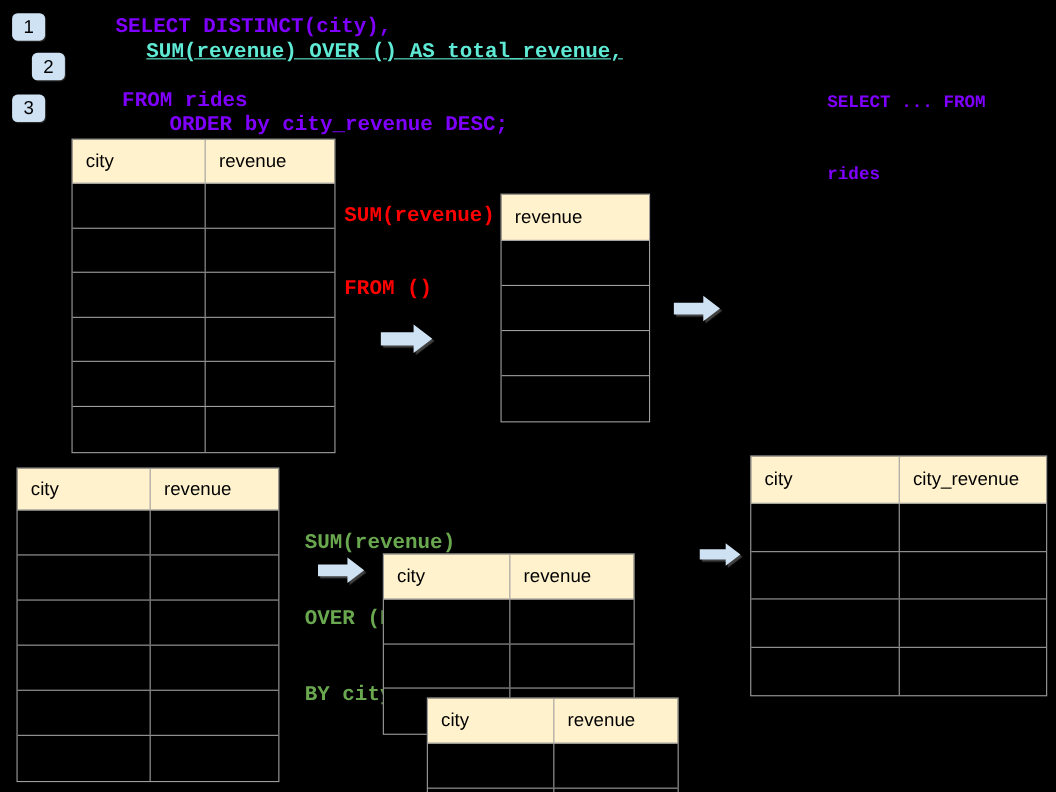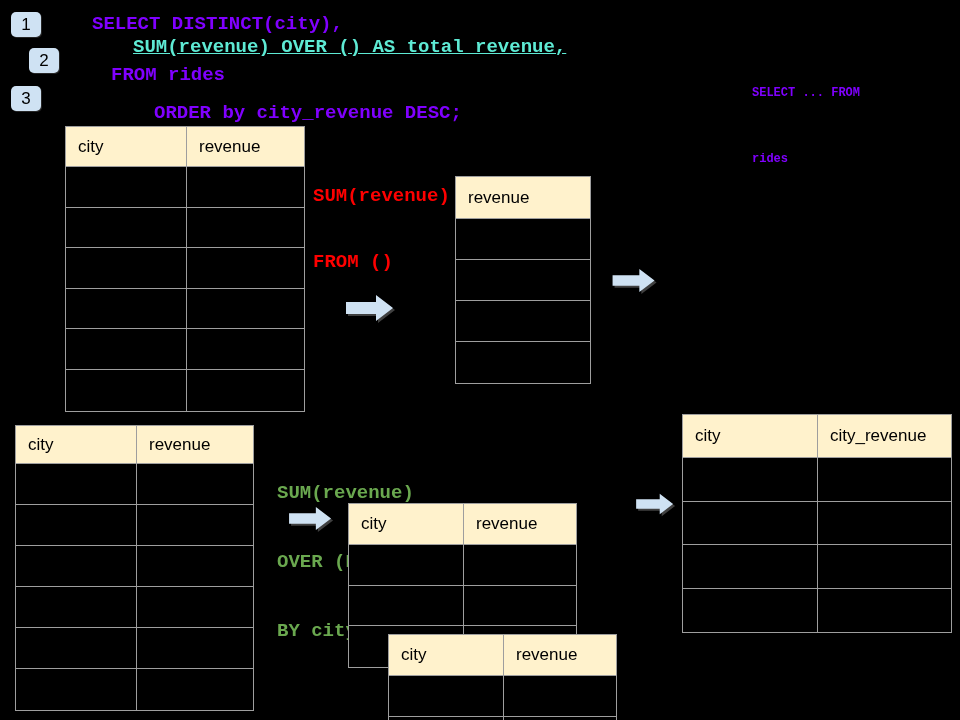--- a/index.html
+++ b/index.html
@@ -18,28 +18,28 @@
   }
   .badge-1 { left:11px; top:12px; }
   .badge-2 { left:29px; top:48px; }
   .badge-3 { left:11px; top:86px; }
 
   
   .code-line, .ann {
     position:absolute; font-family:"Liberation Mono","DejaVu Sans Mono",monospace;
     font-weight:bold; font-size:19px; line-height:22px; white-space:pre;
   }
-  .cl1 { left:92px;  top:13px;  }
+  .cl1 { left:105px;  top:13px;  }
   .cl2 { left:133px; top:36px;  }
   .cl3 { left:133px; top:58px;  }
-  .cl4 { left:111px; top:64px;  }
+  .cl4 { left:111px; top:80px;  }
   .cl5 { left:114px; top:102px; }
 
   .side-code { left:752px; top:38px; }
-  .side-code div { line-height:22px; font-size:12px; }
+  .side-code div { line-height:22px; font-size:16px; }
 
   .ann-red   { left:313px; top:141px; }
   .ann-green { left:277px; top:436px; line-height:23px; }
 
   
   .tbl { position:absolute; background:#000; border:1px solid #9e9e9e; }
   .thead { display:flex; background:#FFF2CC; border-bottom:1px solid #9e9e9e;justify-content:space-between; }
   .hc {
     display:flex; align-items:center; padding-left:12px;
     font-size:17px; color:#000; border-right:1px solid #9e9e9e;

